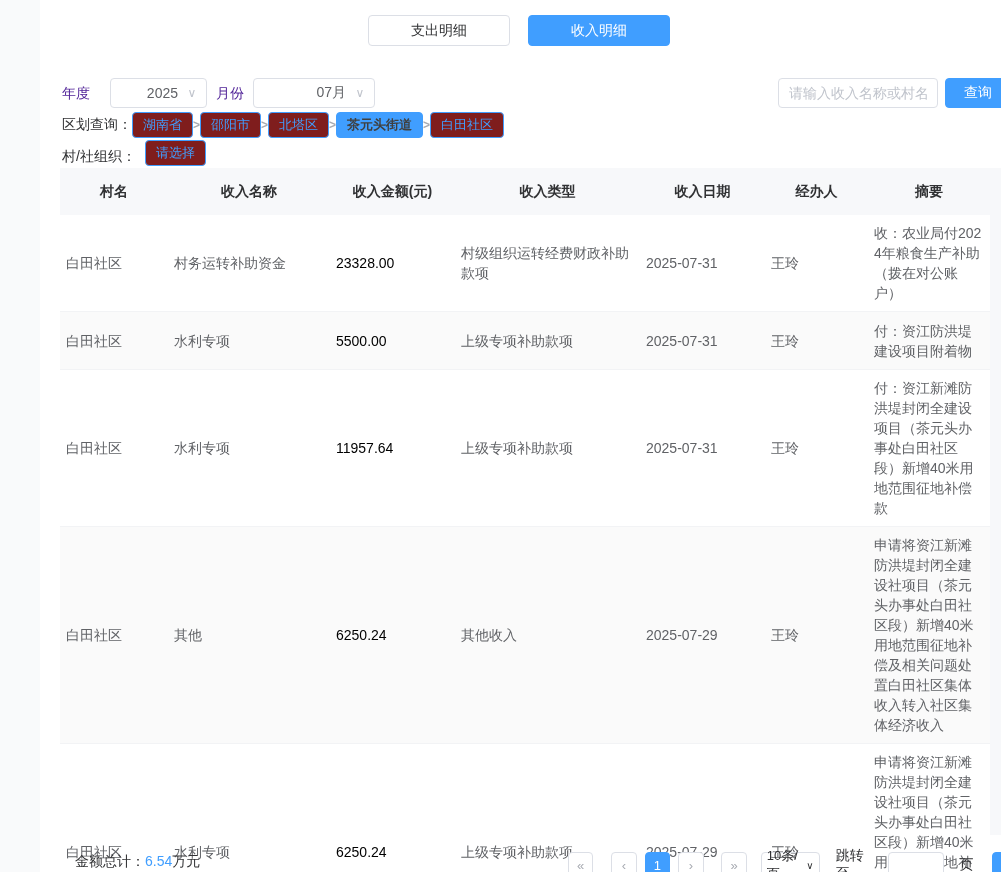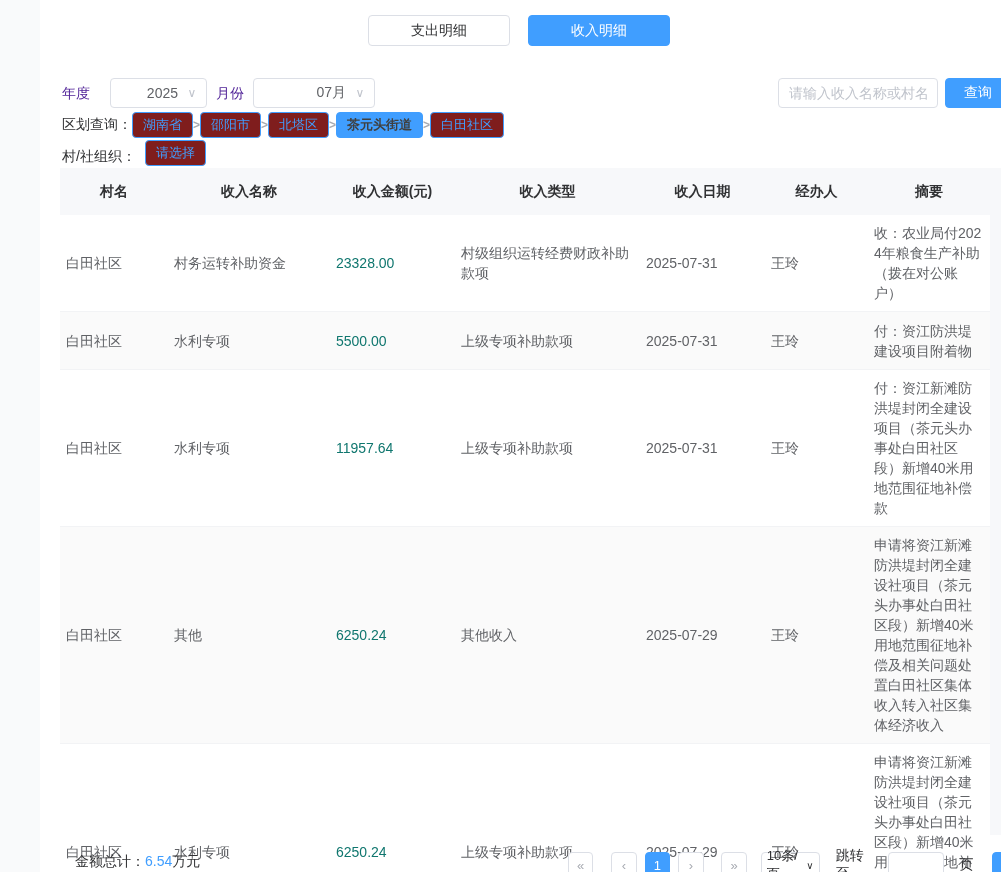--- a/index.html
+++ b/index.html
@@ -43,21 +43,21 @@
   
   .table-wrap { position: absolute; left: 60px; top: 168px; width: 930px; }
   table { width: 930px; border-collapse: collapse; table-layout: fixed; }
   thead tr { height: 47px; background: #f7f8fa; }
   th { font-size: 14px; color: #303133; font-weight: 600; text-align: center; padding: 4px 8px; }
   td { font-size: 14px; color: #606266; text-align: left; vertical-align: middle;
     padding: 8px 6px; line-height: 20px; border-bottom: 1px solid #f2f3f5; word-break: break-all; }
   tbody tr:nth-child(even) { background: #fafafa; }
   tr.r0 { height: 95px; } tr.r1 { height: 58px; } tr.r2 { height: 120px; }
   tr.r3 { height: 172px; } tr.r4 { height: 173px; }
-  td.amount { color: #0f766e; }
+  td.amount { color: #000000; }
 
   
   .footer { position: absolute; left: 0; top: 845px; width: 1001px; height: 27px; padding-left: 46px; }
   .total { position: absolute; left: 75px; top: 8px; font-size: 14px; color: #303133; }
   .total .blue { color: #409eff; }
   .pager { position: absolute; left: 568px; top: 2px; display: flex; align-items: center; gap: 8px; }
   .pg-btn { width: 28px; height: 26px; border: 1px solid #dcdfe6; border-radius: 4px; background: #fff;
     color: #a8abb2; font-size: 13px; display: flex; align-items: center; justify-content: center; cursor: pointer; }
   .pg-btn.current { background: #409eff; border-color: #409eff; color: #fff; }
   .pg-gap { width: 2px; }

